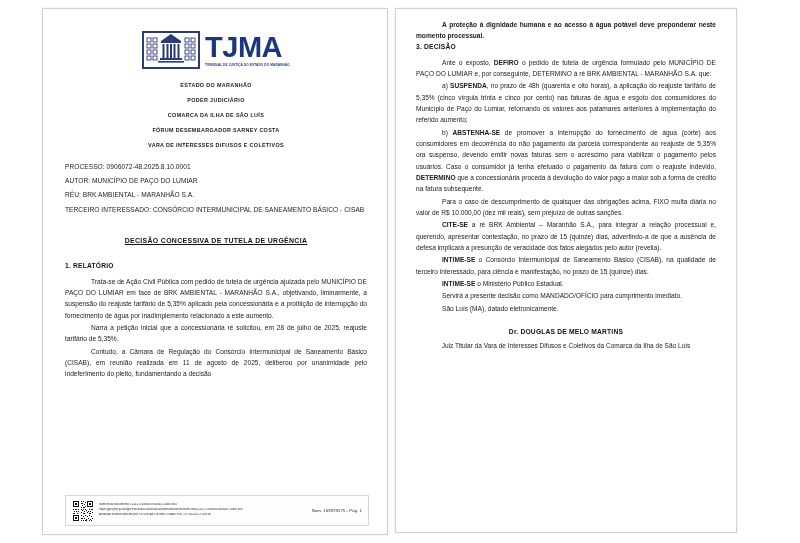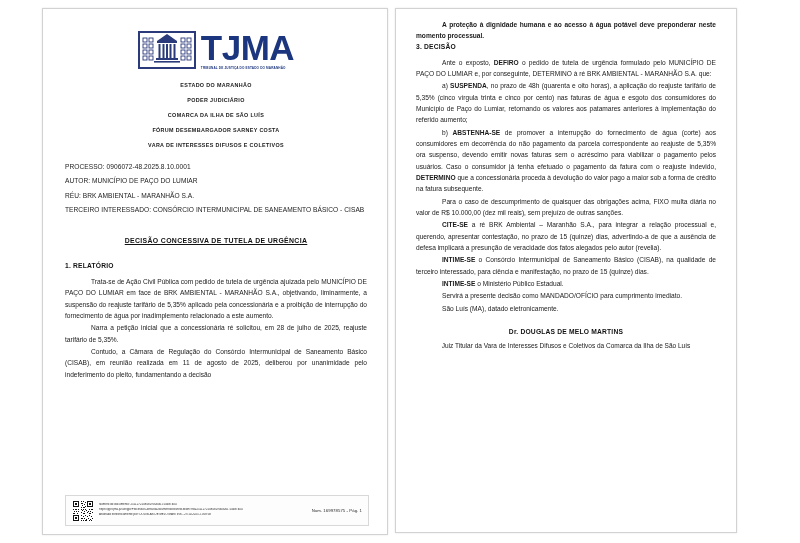--- a/index.html
+++ b/index.html
@@ -80,21 +80,21 @@
   .crest svg { display: block; }
 
   .wordmark {
     display: flex;
     flex-direction: column;
     align-items: flex-start;
   }
   .wordmark-main {
     font-family: "Liberation Sans", sans-serif;
     font-weight: bold;
-    font-size: 35px;
+    font-size: 29px;
     line-height: 0.95;
     letter-spacing: -0.5px;
     color: #1b357e;
     position: relative;
   }
   .wordmark-sub {
     font-size: 3.1px;
     letter-spacing: 0.15px;
     color: #1b357e;
     font-weight: bold;

